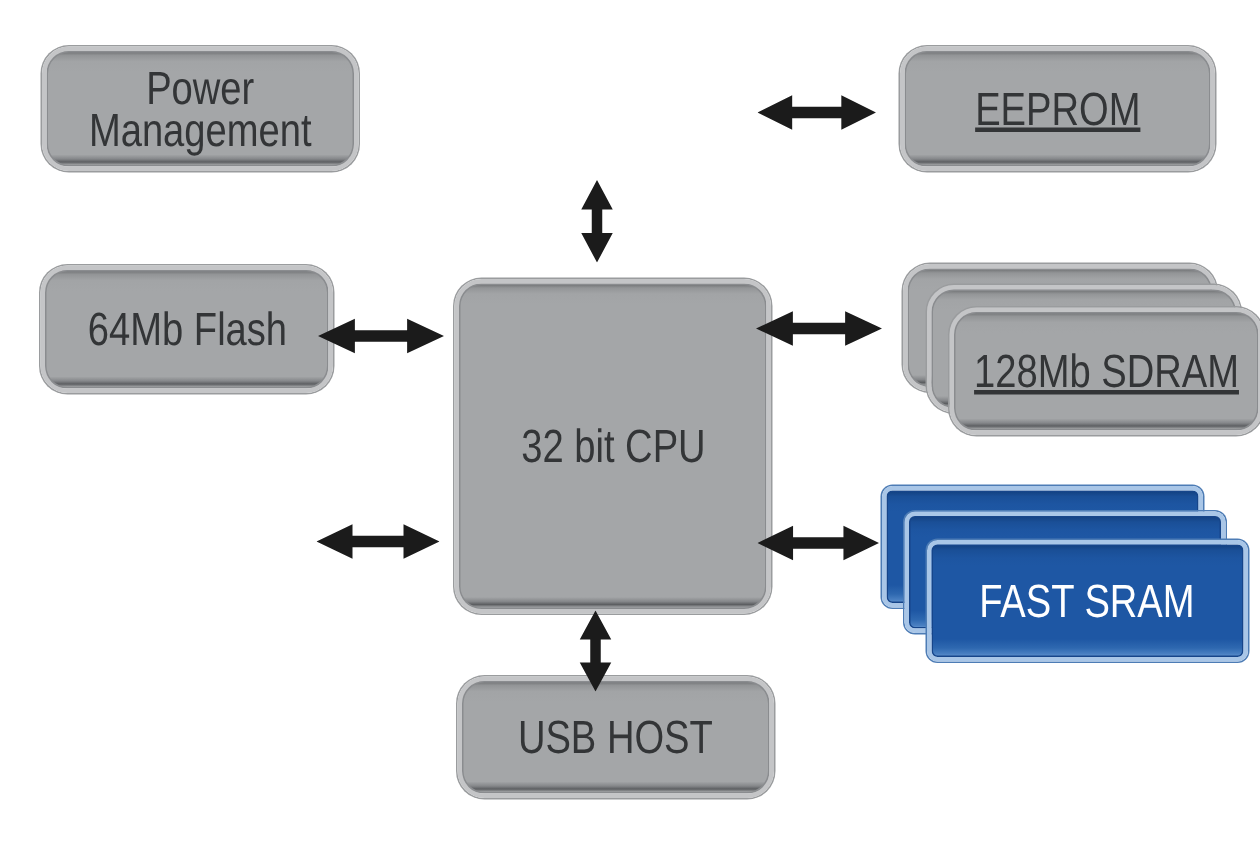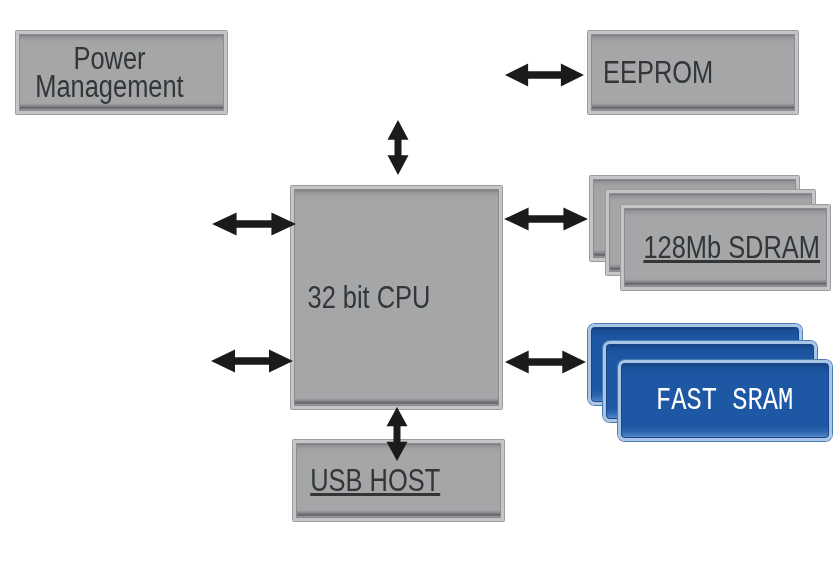--- a/index.html
+++ b/index.html
@@ -6,62 +6,65 @@
   body{width:840px;height:568px;background:var(--bg,#fff);font-family:"Liberation Sans",sans-serif;overflow:hidden;}
   .canvas{position:relative;width:840px;height:568px;}
   .gbox{
     position:absolute;
     background:linear-gradient(180deg,
       #6b6d6f 0px, #939597 3px, #a2a4a6 7px,
       #a4a6a8 14px, #a4a6a8 calc(100% - 8px),
       #85878a calc(100% - 5px), #5d5f62 calc(100% - 3px),
       #a2a4a6 calc(100% - 1px), #b5b7b9 100%);
     border:3px solid #c4c5c7;
-    border-radius:1px;
+    border-radius:18px;
     box-shadow:0 0 0 1px #9a9c9e, inset 0 0 0 1px #8a8c8f;
     color:var(--gray-text,#333537);
-    display:flex;align-items:center;justify-content:flex-start;
+    display:flex;align-items:center;justify-content:center;
     text-align:center;
+    margin-left:12px;
   }
   .bbox{
     position:absolute;
     background:linear-gradient(180deg,
       #123f7e 0px, #1a4f97 4px, #1d55a1 9px,
       #1e57a4 14px, #1e57a4 calc(100% - 12px),
       #2e68b0 calc(100% - 6px), #4a80c2 calc(100% - 2px),
       #6b9bd2 100%);
     border:3px solid #a9c6e7;
     border-radius:7px;
     box-shadow:0 0 0 1px #4d7cb5, inset 0 0 0 1px #16458a;
     color:var(--blue-text,#fff);
     display:flex;align-items:center;justify-content:center;
     text-align:center;
-    font-family:Liberation Mono, monospace;
   }
   .lbl{font-size:31px;line-height:28px;transform:scaleX(0.82);white-space:nowrap;}
   .arrow{position:absolute;}
   .arrow path{fill:var(--arrow,#1b1b1b);}
 </style>
 </head>
 <body>
 
 <div class="canvas">
 
   <div class="gbox" style="left:16px;top:31px;width:205px;height:77px;">
     <div class="lbl">
       <div>Power</div>
       <div>Management</div>
     </div>
   </div>
 
 
-  <div class="gbox" style="left:588px;top:31px;width:204px;height:77px;">
+  <div class="gbox" style="left:588px;top:31px;width:204px;height:77px;text-decoration:underline;">
     <div class="lbl">EEPROM</div>
   </div>
 
+  <div class="gbox" style="left:15px;top:177px;width:189px;height:79px;">
+    <div class="lbl">64Mb Flash</div>
+  </div>
 
   <div class="gbox" style="left:291px;top:186px;width:205px;height:217px;">
     <div class="lbl">32 bit CPU</div>
   </div>
 
   <div>
     <div class="gbox" style="left:590px;top:176px;width:203px;height:79px;"></div>
     <div class="gbox" style="left:606px;top:190px;width:203px;height:79px;"></div>
     <div class="gbox" style="left:621px;top:205px;width:203px;height:79px;text-decoration:underline;">
       <div class="lbl">128Mb SDRAM</div>
@@ -70,21 +73,21 @@
 
 
   <div>
     <div class="bbox" style="left:588px;top:324px;width:208px;height:75px;"></div>
     <div class="bbox" style="left:603px;top:341px;width:208px;height:75px;"></div>
     <div class="bbox" style="left:618px;top:360px;width:208px;height:75px;">
       <div class="lbl">FAST SRAM</div>
     </div>
   </div>
 
-  <div class="gbox" style="left:293px;top:440px;width:205px;height:75px;text-decoration:underline;">
+  <div class="gbox" style="left:293px;top:451px;width:205px;height:75px;">
     <div class="lbl">USB HOST</div>
   </div>
 
   <svg class="arrow" style="left:505px;top:63px;" width="79" height="24" viewBox="0 0 82 24" preserveAspectRatio="none">
     <path d="M0 12 L24 0.5 L24 8.2 L58 8.2 L58 0.5 L82 12 L58 23.5 L58 15.8 L24 15.8 L24 23.5 Z"></path>
   </svg>
 
   <svg class="arrow" style="left:387px;top:120px;" width="22" height="55" viewBox="0 0 22 56" preserveAspectRatio="none">
     <path d="M11 0 L21.5 20 L14.5 20 L14.5 36 L21.5 36 L11 56 L0.5 36 L7.5 36 L7.5 20 L0.5 20 Z"></path>
   </svg>

